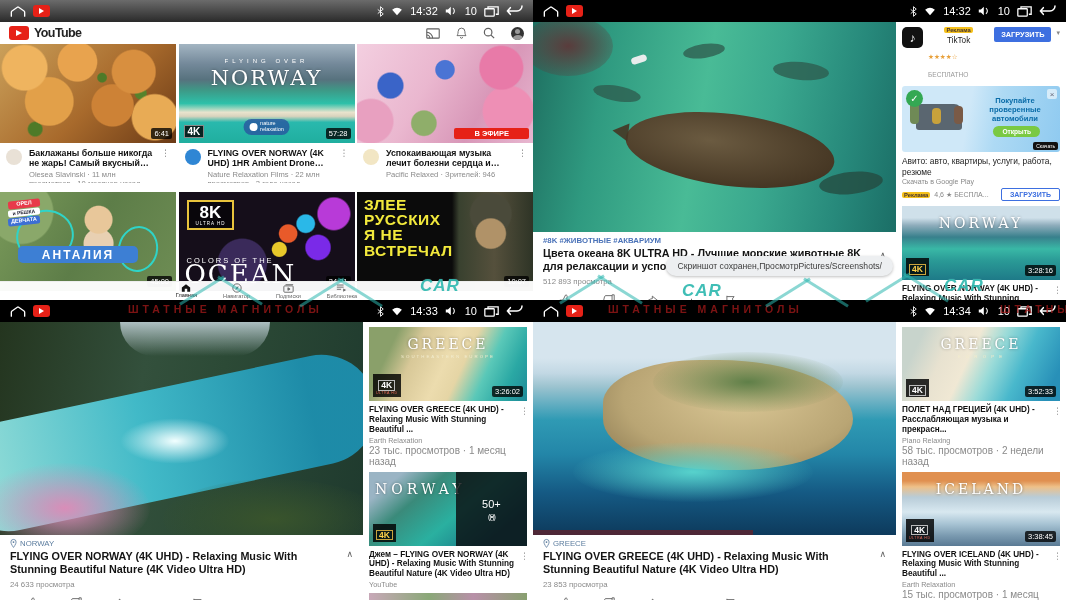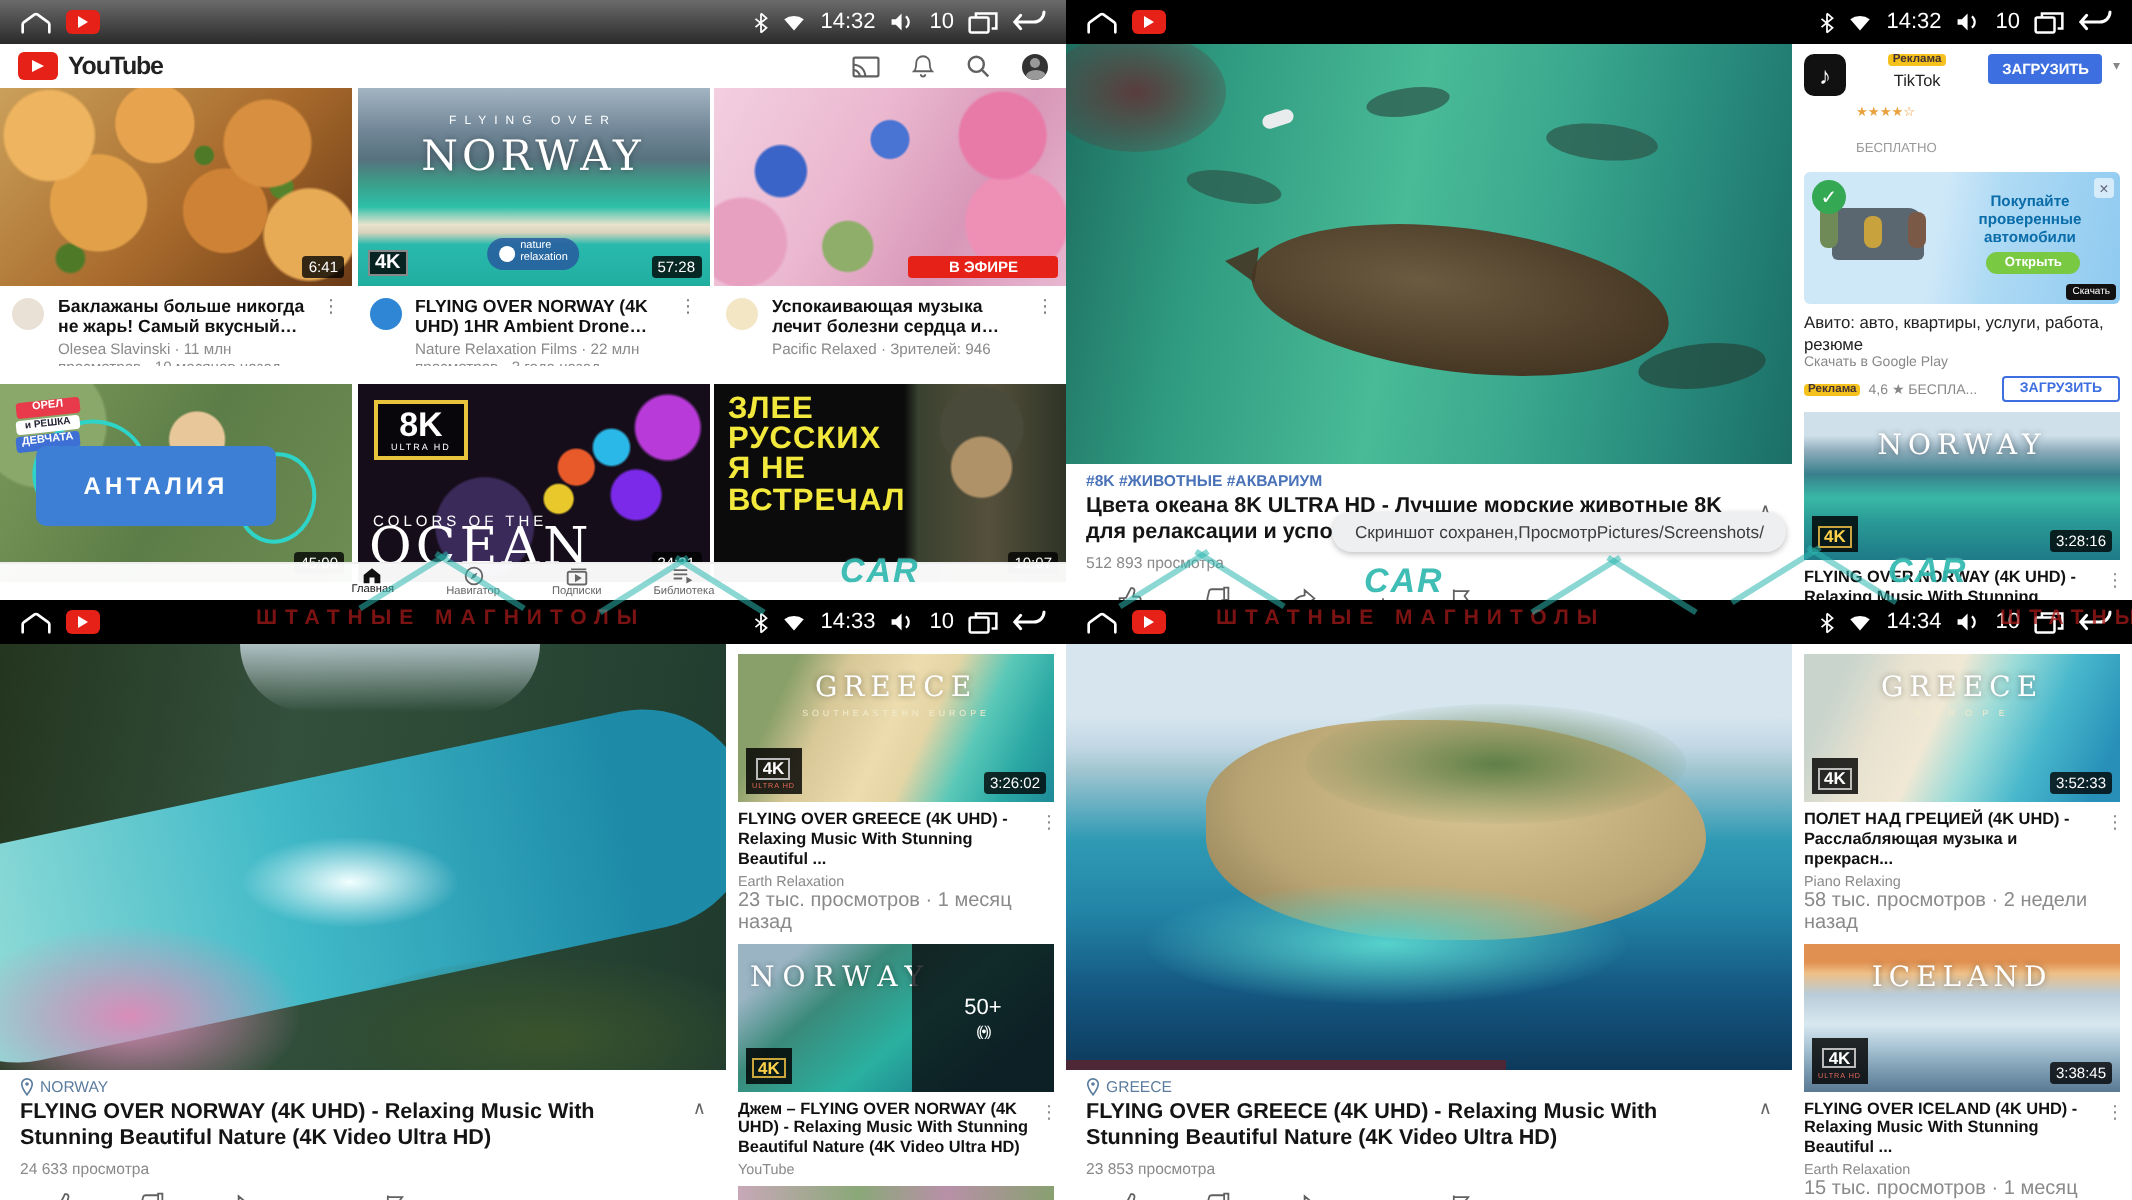--- a/index.html
+++ b/index.html
@@ -90,21 +90,21 @@
   .fly-top{position:absolute;left:0;right:0;top:14px;text-align:center;color:#fff;
            font-size:6px;letter-spacing:4px;}
   .fly-main{position:absolute;left:0;right:0;top:22px;text-align:center;color:#fff;
             font-size:21px;letter-spacing:2px;font-family:"DejaVu Serif",serif;text-shadow:0 0 3px rgba(0,0,0,.35);}
   .b4k{position:absolute;left:5px;bottom:5px;background:rgba(0,0,0,.8);color:#fff;
        font-weight:bold;font-size:10px;padding:0 3px;border:1px solid #888;z-index:3;}
   .nrlogo{position:absolute;left:50%;bottom:8px;transform:translateX(-50%);display:flex;gap:3px;align-items:center;
           background:rgba(40,90,160,.85);border-radius:8px;padding:2px 6px;z-index:3;}
   .nrlogo .dot{width:8px;height:8px;border-radius:50%;background:#fff;}
   .nrlogo .nrt{color:#fff;font-size:5.5px;line-height:1.05;}
-  .ant-band{position:absolute;left:18px;right:38px;bottom:28px;height:40px;background:#3d7fd4;
+  .ant-band{position:absolute;left:18px;right:38px;bottom:28px;height:17px;background:#3d7fd4;
             border-radius:5px;display:flex;align-items:center;justify-content:center;color:#fff;
             font-weight:bold;font-size:12px;letter-spacing:2px;z-index:2;}
   .ant-logo{position:absolute;left:8px;top:8px;z-index:2;font-weight:bold;text-align:center;line-height:1;}
   .ant-logo .l1{background:#e83a4a;color:#fff;font-size:5.5px;padding:1px 3px;border-radius:2px;transform:rotate(-6deg);}
   .ant-logo .l2{background:#fff;color:#223;font-size:5px;padding:1px 2px;border-radius:2px;transform:rotate(-6deg);margin-top:1px;}
   .ant-logo .l3{background:#3d6fd4;color:#fff;font-size:5.5px;padding:1px 3px;border-radius:2px;transform:rotate(-6deg);margin-top:1px;}
   .scrib{position:absolute;border:2px solid #2fd4c8;border-radius:50%;z-index:1;}
   .b8k{position:absolute;left:8px;top:8px;border:2px solid #e8c33c;background:rgba(0,0,0,.55);
        color:#fff;text-align:center;padding:2px 7px;z-index:2;}
   .b8k .k8{font-size:17px;font-weight:bold;line-height:1;}

